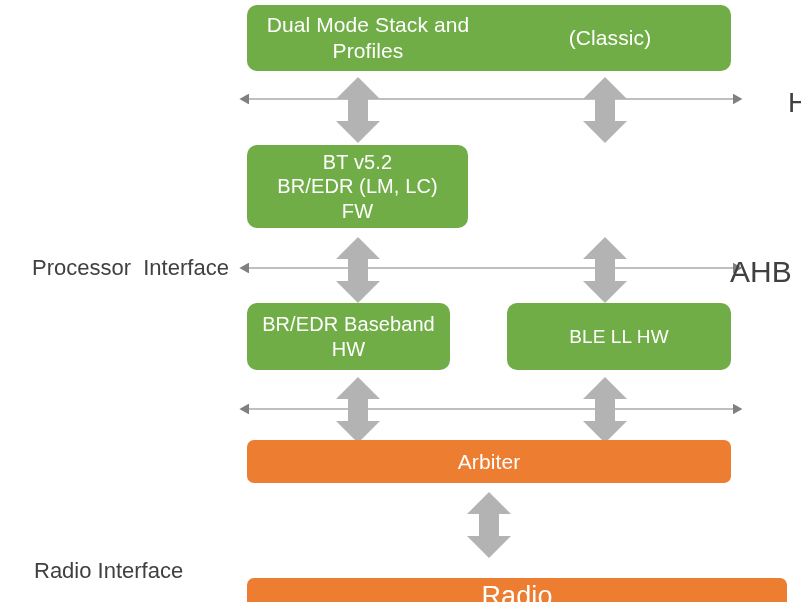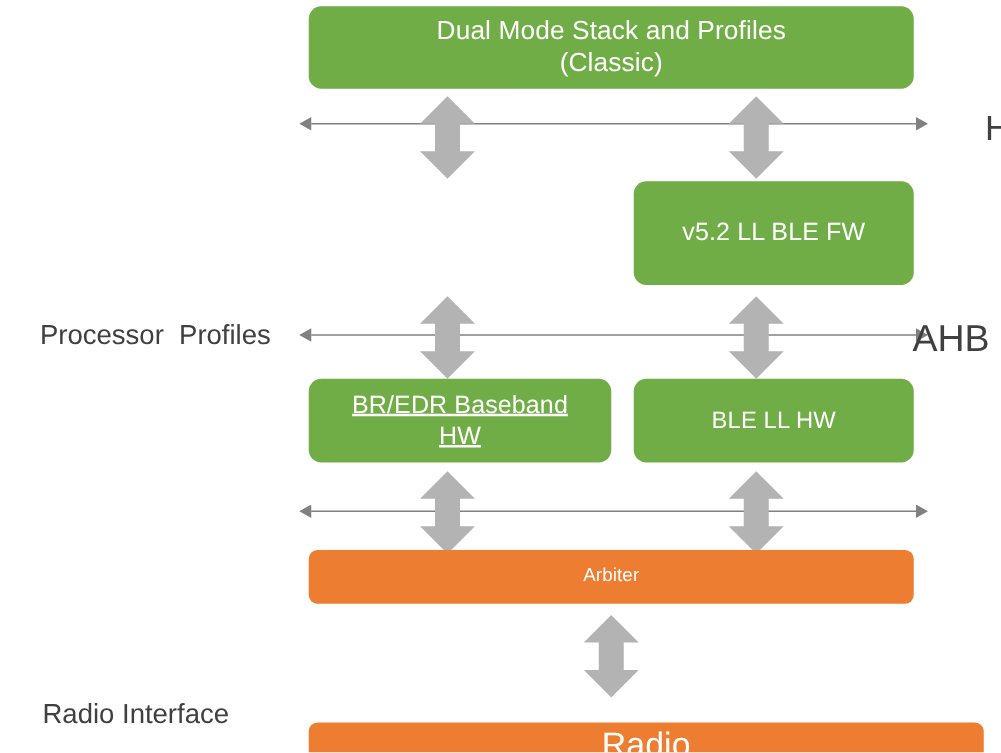--- a/index.html
+++ b/index.html
@@ -41,21 +41,21 @@
   .vline-svg, .hline-svg {
     position: absolute;
     overflow: visible;
   }
 </style>
 </head>
 <body>
 
 <div id="canvas">
 
-  <div class="box green" style="left:247px; top:5px; width:484px; height:66px; font-size:21px; flex-direction:column;">
+  <div class="box green" style="left:247px; top:5px; width:484px; height:66px; font-size:21px; flex-direction:row;">
     <div style="width:100%;">Dual Mode Stack and Profiles</div>
     <div style="width:100%; display:flex; justify-content:center; gap:102px;">
       <span>(Classic)</span>
     </div>
   </div>
 
   <svg class="hline-svg" style="left:240px; top:88px; width:505px; height:22px;" viewBox="0 0 505 22">
     <defs>
       <marker id="arrL" markerWidth="9" markerHeight="9" refX="8" refY="4.5" orient="auto">
         <path d="M8,0 L0,4.5 L8,9 Z" fill="#808080"></path>
@@ -70,48 +70,50 @@
   <div class="side-label" style="left:788px; top:89px; font-size:28px;">HCI</div>
 
   <svg class="vline-svg" style="left:334px; top:75px; width:48px; height:70px;" viewBox="0 0 48 70">
     <path d="M24,2 L46,24 L34,24 L34,46 L46,46 L24,68 L2,46 L14,46 L14,24 L2,24 Z" fill="#B3B3B3"></path>
   </svg>
 
   <svg class="vline-svg" style="left:581px; top:75px; width:48px; height:70px;" viewBox="0 0 48 70">
     <path d="M24,2 L46,24 L34,24 L34,46 L46,46 L24,68 L2,46 L14,46 L14,24 L2,24 Z" fill="#B3B3B3"></path>
   </svg>
 
+  <div class="box green" style="left:247px; top:145px; width:221px; height:83px; font-size:20px;">BT v5.2
+BR/EDR (LM, LC)
+FW</div>
 
-  <div class="box green" style="left:507px; top:145px; width:224px; height:83px; font-size:20px;">v5.2 LL BLE FW</div>
 
   <svg class="hline-svg" style="left:240px; top:257px; width:505px; height:22px;" viewBox="0 0 505 22">
     <defs>
       <marker id="arrL2" markerWidth="9" markerHeight="9" refX="8" refY="4.5" orient="auto">
         <path d="M8,0 L0,4.5 L8,9 Z" fill="#808080"></path>
       </marker>
       <marker id="arrR2" markerWidth="9" markerHeight="9" refX="1" refY="4.5" orient="auto">
         <path d="M0,0 L8,4.5 L0,9 Z" fill="#808080"></path>
       </marker>
     </defs>
     <line x1="9" y1="11" x2="494" y2="11" stroke="#808080" stroke-width="1.2" marker-start="url(#arrL2)" marker-end="url(#arrR2)"></line>
   </svg>
 
-  <div class="side-label" style="left:32px; top:257px; font-size:22px;">Processor  Profiles</div>
+  <div class="side-label" style="left:32px; top:257px; font-size:22px;">Processor  Interface</div>
 
   <div class="side-label" style="left:730px; top:257px; font-size:30px;">AHB</div>
 
   <svg class="vline-svg" style="left:334px; top:235px; width:48px; height:70px;" viewBox="0 0 48 70">
     <path d="M24,2 L46,24 L34,24 L34,46 L46,46 L24,68 L2,46 L14,46 L14,24 L2,24 Z" fill="#B3B3B3"></path>
   </svg>
 
   <svg class="vline-svg" style="left:581px; top:235px; width:48px; height:70px;" viewBox="0 0 48 70">
     <path d="M24,2 L46,24 L34,24 L34,46 L46,46 L24,68 L2,46 L14,46 L14,24 L2,24 Z" fill="#B3B3B3"></path>
   </svg>
 
-  <div class="box green" style="left:247px; top:303px; width:242px; height:67px; font-size:20px;text-decoration:underline;">BR/EDR Baseband
+  <div class="box green" style="left:247px; top:303px; width:203px; height:67px; font-size:20px;">BR/EDR Baseband
 HW</div>
 
   <div class="box green" style="left:507px; top:303px; width:224px; height:67px; font-size:19px;">BLE LL HW</div>
 
   <svg class="hline-svg" style="left:240px; top:398px; width:505px; height:22px;" viewBox="0 0 505 22">
     <defs>
       <marker id="arrL3" markerWidth="9" markerHeight="9" refX="8" refY="4.5" orient="auto">
         <path d="M8,0 L0,4.5 L8,9 Z" fill="#808080"></path>
       </marker>
       <marker id="arrR3" markerWidth="9" markerHeight="9" refX="1" refY="4.5" orient="auto">
@@ -122,21 +124,21 @@
   </svg>
 
   <svg class="vline-svg" style="left:334px; top:375px; width:48px; height:70px;" viewBox="0 0 48 70">
     <path d="M24,2 L46,24 L34,24 L34,46 L46,46 L24,68 L2,46 L14,46 L14,24 L2,24 Z" fill="#B3B3B3"></path>
   </svg>
 
   <svg class="vline-svg" style="left:581px; top:375px; width:48px; height:70px;" viewBox="0 0 48 70">
     <path d="M24,2 L46,24 L34,24 L34,46 L46,46 L24,68 L2,46 L14,46 L14,24 L2,24 Z" fill="#B3B3B3"></path>
   </svg>
 
-  <div class="box orange" style="left:247px; top:440px; width:484px; height:43px; font-size:15px;">Arbiter</div>
+  <div class="box orange" style="left:247px; top:440px; width:484px; height:43px; font-size:21px;">Arbiter</div>
 
   <svg class="vline-svg" style="left:465px; top:490px; width:48px; height:70px;" viewBox="0 0 48 70">
     <path d="M24,2 L46,24 L34,24 L34,46 L46,46 L24,68 L2,46 L14,46 L14,24 L2,24 Z" fill="#B3B3B3"></path>
   </svg>
 
   <div class="side-label" style="left:34px; top:560px; font-size:22px;">Radio Interface</div>
 
   <div class="box orange" style="left:247px; top:578px; width:540px; height:37px; font-size:27px;">Radio</div>
 
 </div>

